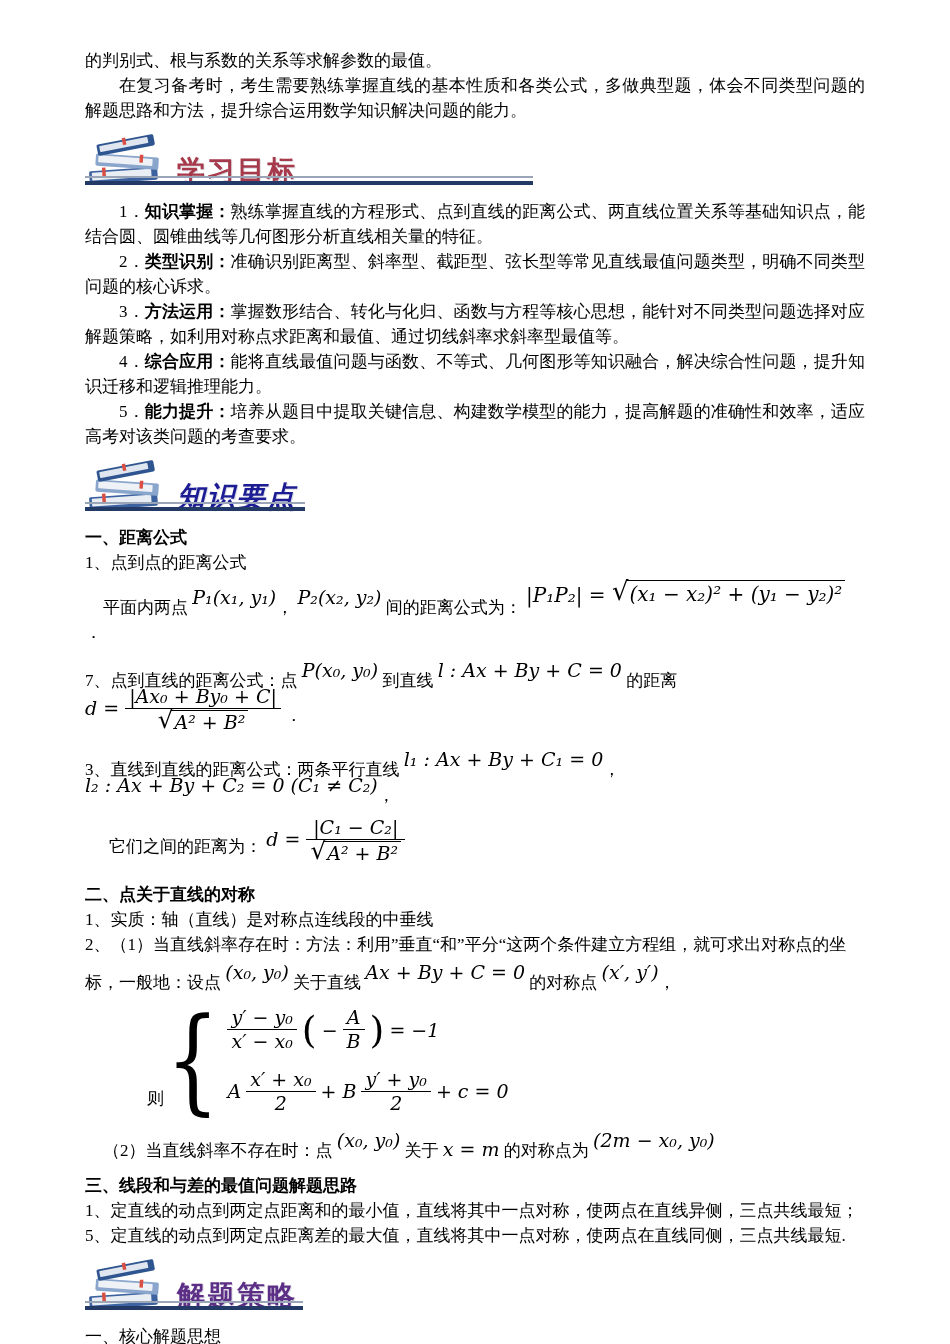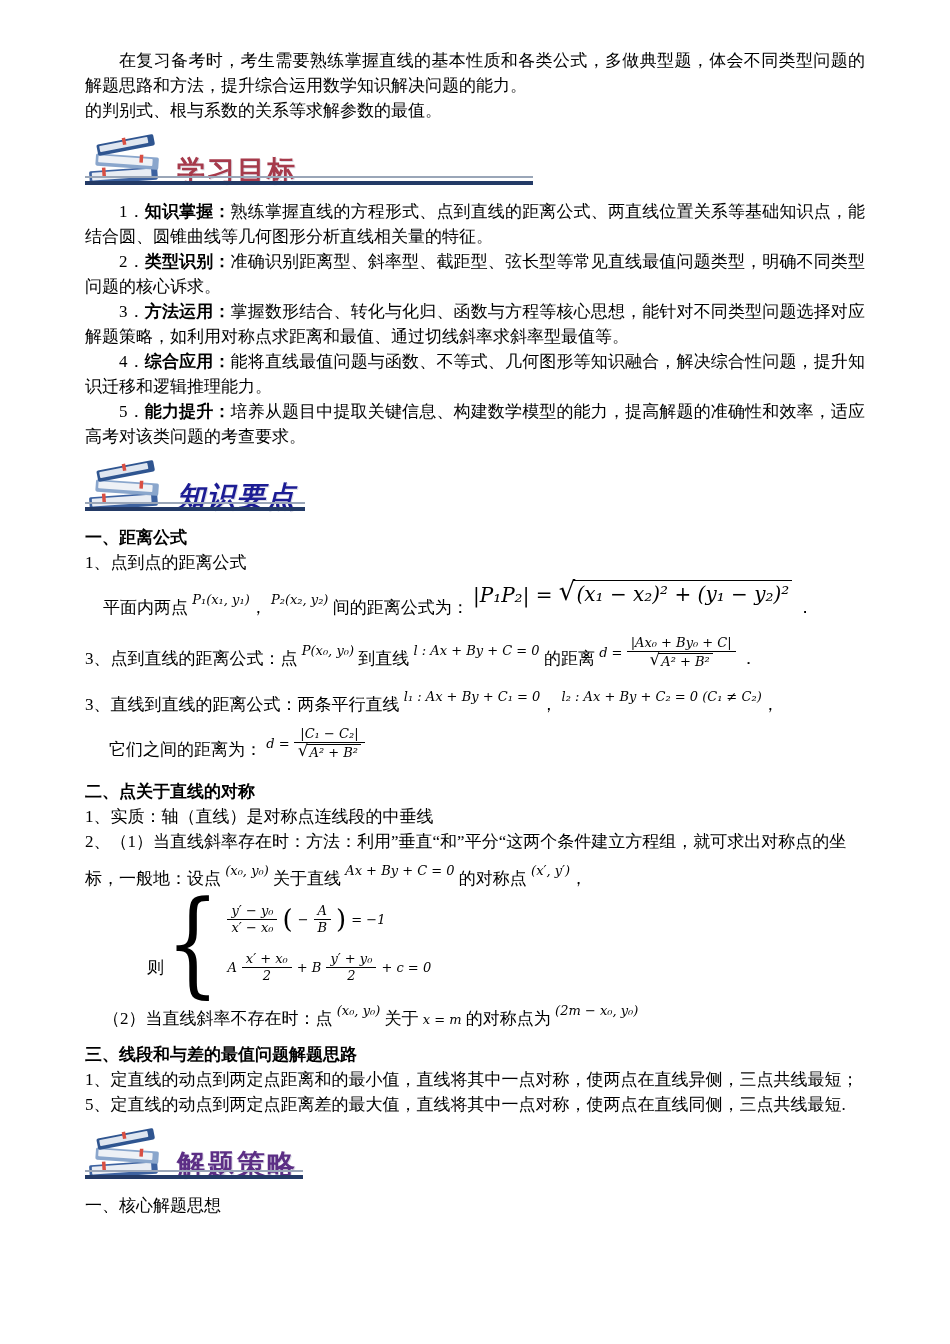--- a/index.html
+++ b/index.html
@@ -30,21 +30,21 @@
   }
   .sec-rule { position:absolute; left:0; bottom:0; height:3px;
     border-top:2px solid #9aa6b8; border-bottom:4px solid #233a66; }
   .rule-goals { width:448px; }
   .rule-knowledge { width:220px; }
   .rule-strategy { width:218px; }
 
   
   .kh { font-weight:bold; margin-top:6px; }
   .fline { position:relative; text-align:left; }
-  .m { font-style:italic; font-family:"DejaVu Serif","DejaVu Sans",serif; font-size:13px; }
+  .m { font-style:italic; font-family:"DejaVu Serif","DejaVu Sans",serif; font-size:19px; }
   .up1 { position:relative; top:-9px;  display:inline-block; }
   .up2 { position:relative; top:-11px; display:inline-block; }
   .upf { position:relative; top:-7px;  display:inline-block; vertical-align:middle; }
   .frac { display:inline-block; vertical-align:middle; text-align:center; line-height:1.15; }
   .frac .fn { display:block; padding:0 4px; }
   .frac .fd { display:block; border-top:1.4px solid #000; padding:1px 4px 0 4px; }
   .sqrt { display:inline-flex; align-items:flex-start; white-space:nowrap; }
   .sqrt .sym { font-style:normal; font-size:1.3em; line-height:1; margin-right:-2px; transform:translateY(-2px); }
   .sqrt .rc  { border-top:1.4px solid #000; padding:1px 3px 0 3px;font-style:italic; }
   .ind1 { margin-left:18px; }
@@ -57,22 +57,22 @@
            transform:scaleY(1.35); transform-origin:center; margin-right:8px; }
   .eqs { display:flex; flex-direction:column; gap:16px; }
   .eq { display:flex; align-items:center; gap:5px; }
   .bp { font-size:2.0em; font-weight:200; font-style:normal; line-height:.8; }
 </style>
 </head>
 <body>
 
 <div class="page">
 
+  <p class="zhp">的判别式、根与系数的关系等求解参数的最值。</p>
   <p class="zhp indent">在复习备考时，考生需要熟练掌握直线的基本性质和各类公式，多做典型题，体会不同类型问题的解题思路和方法，提升综合运用数学知识解决问题的能力。</p>
-  <p class="zhp">的判别式、根与系数的关系等求解参数的最值。</p>
 
   <div class="sec-header">
     <svg class="books" viewBox="0 0 96 66">
       <g transform="rotate(-4 48 52)">
         <rect x="5" y="44" width="78" height="15" rx="2" fill="#3d62a0"></rect>
         <rect x="8" y="46" width="68" height="9" rx="1" fill="#e9edf4"></rect>
         <rect x="20" y="41" width="4" height="10" fill="#d94f43"></rect>
       </g>
       <g transform="rotate(4 48 38)">
         <rect x="12" y="29" width="72" height="14" rx="2" fill="#8aa6cc"></rect>
@@ -131,21 +131,21 @@
       <span>|P₁P₂| =</span>
       <span class="sqrt">
           <span class="sym">√</span>
           <span class="rc">(x₁ − x₂)² + (y₁ − y₂)²</span>
         </span>
     </span>
     <span>．</span>
   </div>
 
   <div class="fline" style="padding:18px 0 6px 0;">
-    <span>3、点到直线的距离公式：点</span>
+    <span>7、点到直线的距离公式：点</span>
     <span class="m up1">P(x₀, y₀)</span>
     <span>到直线</span>
     <span class="m up1">l : Ax + By + C = 0</span>
     <span>的距离</span>
     <span class="m upf">
       <span>d =</span>
       <span class="frac">
         <span class="fn">|Ax₀ + By₀ + C|</span>
         <span class="fd"><span class="sqrt">
               <span class="sym">√</span>

